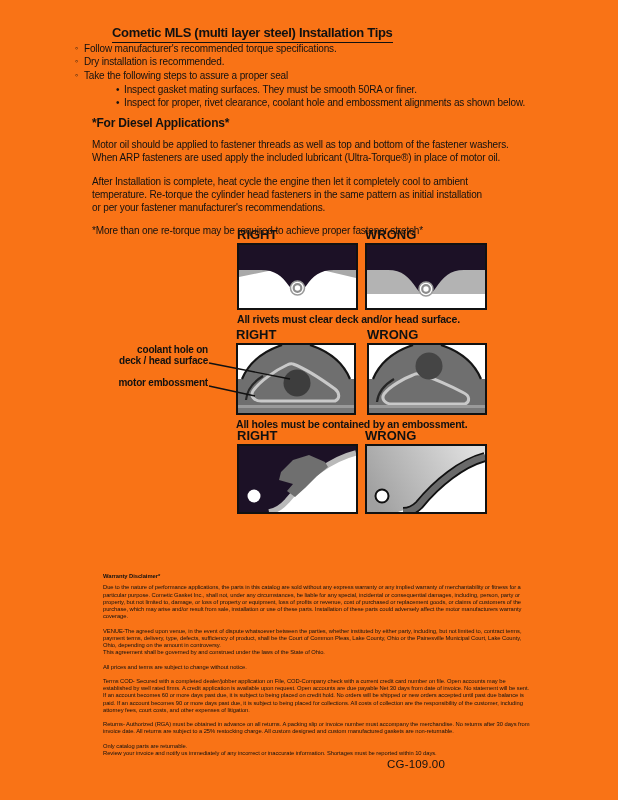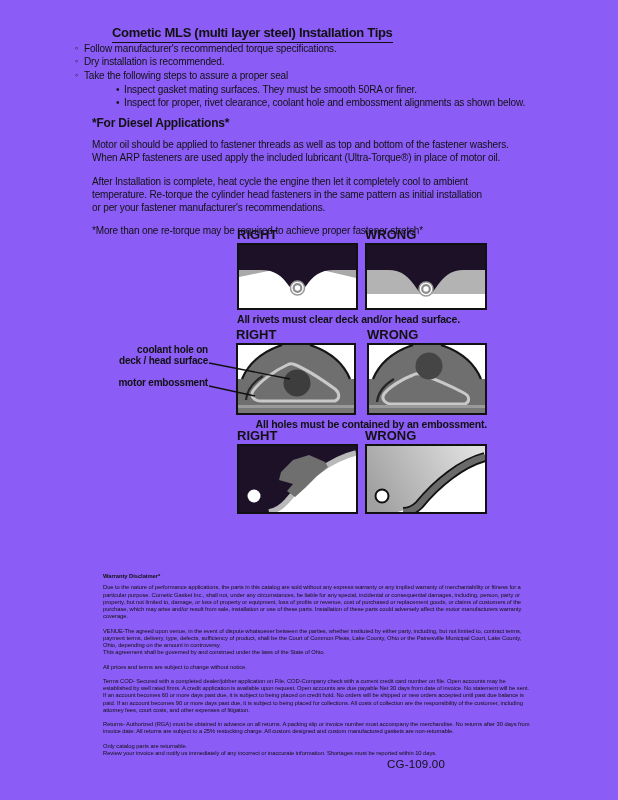--- a/index.html
+++ b/index.html
@@ -1,16 +1,16 @@
 <!DOCTYPE html>
 <html><head>
 <meta charset="utf-8">
 <style>
   html,body{margin:0;padding:0;background:#ffffff;}
-  .page{position:relative;width:618px;height:800px;background:#8b5cf6;overflow:hidden;
+  .page{position:relative;width:618px;height:800px;background:#f97316;overflow:hidden;
         font-family:"Liberation Sans",sans-serif;color:#111;}
   .title{position:absolute;left:112px;top:25px;margin:0;font-size:13px;font-weight:bold;
          letter-spacing:-0.3px;border-bottom:1.6px solid #111;padding-bottom:2px;}
   .bullets{position:absolute;left:75px;top:42px;margin:0;padding:0;list-style:none;
            font-size:10px;line-height:13.4px;letter-spacing:-0.15px;}
   .bullets li{position:relative;padding-left:9px;}
   .bullets li::before{content:"\25E6";position:absolute;left:0;top:0;font-size:9px;}
   .subbullets{position:absolute;left:116px;top:83px;margin:0;padding:0;list-style:none;
               font-size:10px;line-height:13.4px;letter-spacing:-0.15px;}
   .subbullets li{position:relative;padding-left:8px;}
@@ -19,21 +19,21 @@
   .diesel h2{margin:0 0 8px 0;font-size:12px;font-weight:bold;letter-spacing:-0.2px;}
   .diesel p{margin:0 0 10px 0;font-size:10px;line-height:13.3px;letter-spacing:-0.15px;
             white-space:pre-line;}
   .diagrow{position:absolute;}
   .dlabels{display:flex;margin-bottom:1px;font-size:13px;font-weight:600;line-height:14px;}
   .dlabels span{display:inline-block;text-align:left;}
   .dboxes{display:flex;}
   .dbox{display:block;}
   .dcaption{margin-top:3px;font-size:10.5px;font-weight:bold;letter-spacing:-0.2px;
             line-height:12px;white-space:pre-line;}
-  .center{text-align:right;}
+  .center{text-align:left;}
   .sidelabels{position:absolute;left:116px;top:345px;width:92px;text-align:right;
               font-size:10px;font-weight:600;line-height:10.5px;letter-spacing:-0.2px;}
   .sidelabels .lbl2{margin-top:12px;}
   .leaders{position:absolute;left:205px;top:355px;z-index:5;}
   .disclaimer{position:absolute;left:103px;top:573px;width:429px;font-size:5.8px;
               line-height:7.25px;letter-spacing:-0.05px;}
   .disclaimer h3{margin:0 0 4px 0;font-size:5.8px;font-weight:bold;}
   .disclaimer p{margin:0 0 7px 0;white-space:pre-line;}
   .footcode{position:absolute;left:387px;top:758px;font-size:11.5px;letter-spacing:0.2px;}
 </style>

